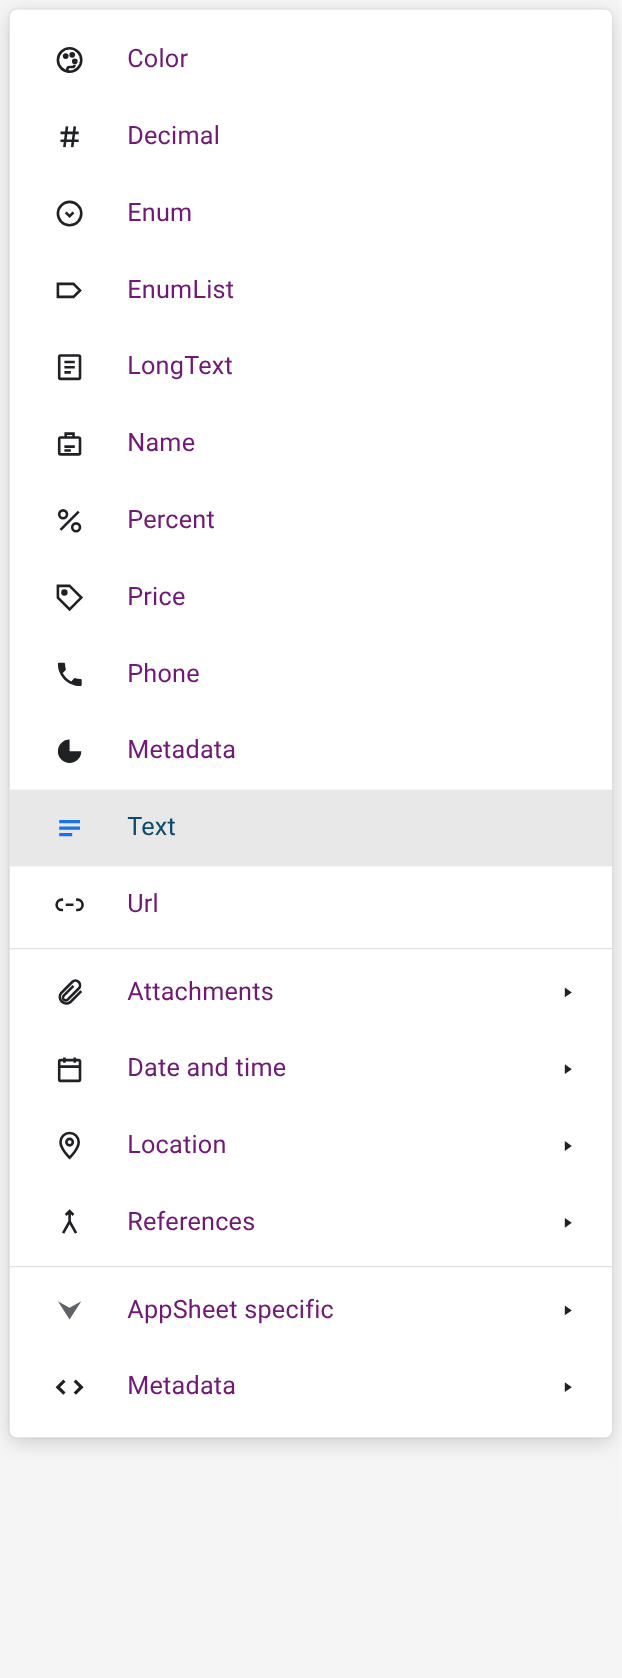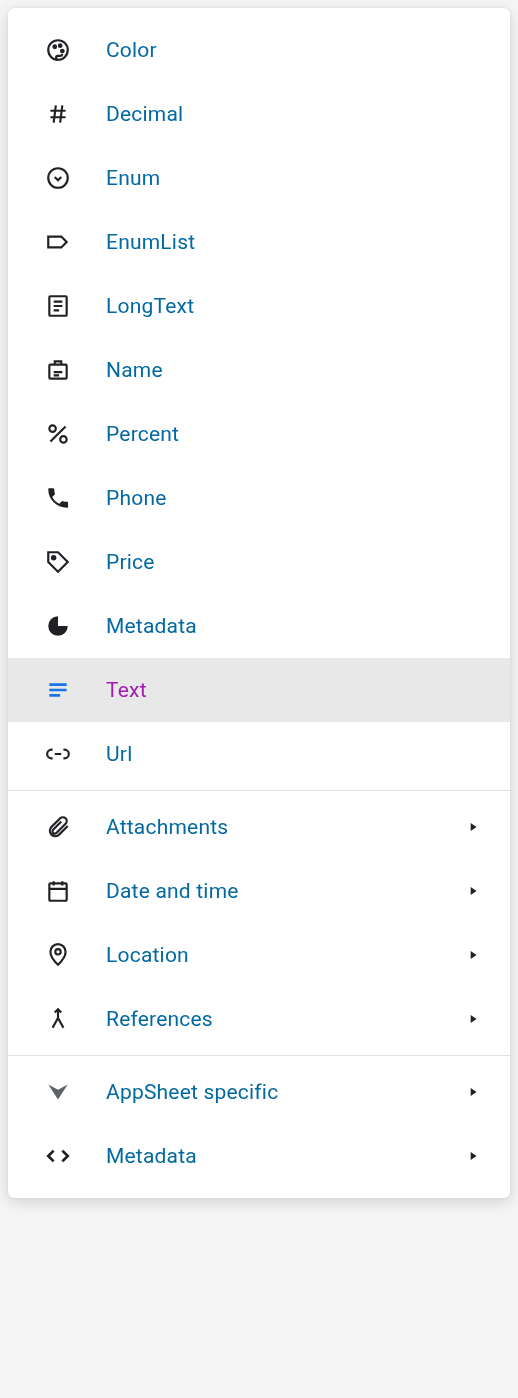--- a/index.html
+++ b/index.html
@@ -19,25 +19,25 @@
       border-radius: 6px;
       box-shadow: 0 4px 16px rgba(0,0,0,0.15), 0 0 2px rgba(0,0,0,0.1);
       padding: 10px 0;
     }
     .item {
       display: flex;
       align-items: center;
       height: 64px;
       padding: 0 16px 0 36px;
       cursor: pointer;
-      color: #0369a1;
+      color: #701a75;
     }
     .item.selected {
       background: #e8e8e8;
-      color: #a21caf;
+      color: #0c4a6e;
     }
     .item .icon {
       width: 28px;
       height: 28px;
       flex: 0 0 28px;
       display: inline-flex;
       align-items: center;
       justify-content: center;
     }
     .item .icon svg { width: 26px; height: 26px; }
@@ -141,39 +141,39 @@
           <circle cx="7" cy="7" r="3"></circle>
           <circle cx="17" cy="17" r="3"></circle>
           <path d="M19 5L5 19"></path>
         </svg>
     </span>
     <span class="label">Percent</span>
   </div>
 
   <div class="item">
     <span class="icon">
+      <svg viewBox="0 0 24 24" fill="none" stroke="#202124" stroke-width="2">
+          <path d="M12 3l9 9-9 9-9-9V3h9z"></path>
+          <circle cx="8" cy="8" r="1.5" fill="#202124"></circle>
+        </svg>
+    </span>
+    <span class="label">Price</span>
+  </div>
+
+  <div class="item">
+    <span class="icon">
       <svg viewBox="0 0 24 24" fill="#202124">
           <path d="M6.6 10.8c1.4 2.8 3.8 5.2 6.6 6.6l2.2-2.2c.3-.3.7-.4 1.1-.3 1.2.4 2.5.6 3.8.6.6 0 1 .4 1 1V20c0 .6-.4 1-1 1C10.6 21 3 13.4 3 4c0-.6.4-1 1-1h3.5c.6 0 1 .4 1 1 0 1.3.2 2.6.6 3.8.1.4 0 .8-.3 1.1l-2.2 2.2z"></path>
         </svg>
     </span>
     <span class="label">Phone</span>
   </div>
 
   <div class="item">
     <span class="icon">
-      <svg viewBox="0 0 24 24" fill="none" stroke="#202124" stroke-width="2">
-          <path d="M12 3l9 9-9 9-9-9V3h9z"></path>
-          <circle cx="8" cy="8" r="1.5" fill="#202124"></circle>
-        </svg>
-    </span>
-    <span class="label">Price</span>
-  </div>
-
-  <div class="item">
-    <span class="icon">
       <svg viewBox="0 0 24 24" fill="#202124">
           <path d="M12 3a9 9 0 1 0 9 9h-9V3z"></path>
         </svg>
     </span>
     <span class="label">Metadata</span>
   </div>
 
   <div class="item selected">
     <span class="icon">
       <svg viewBox="0 0 24 24" stroke="#1a73e8" stroke-width="2.5">

